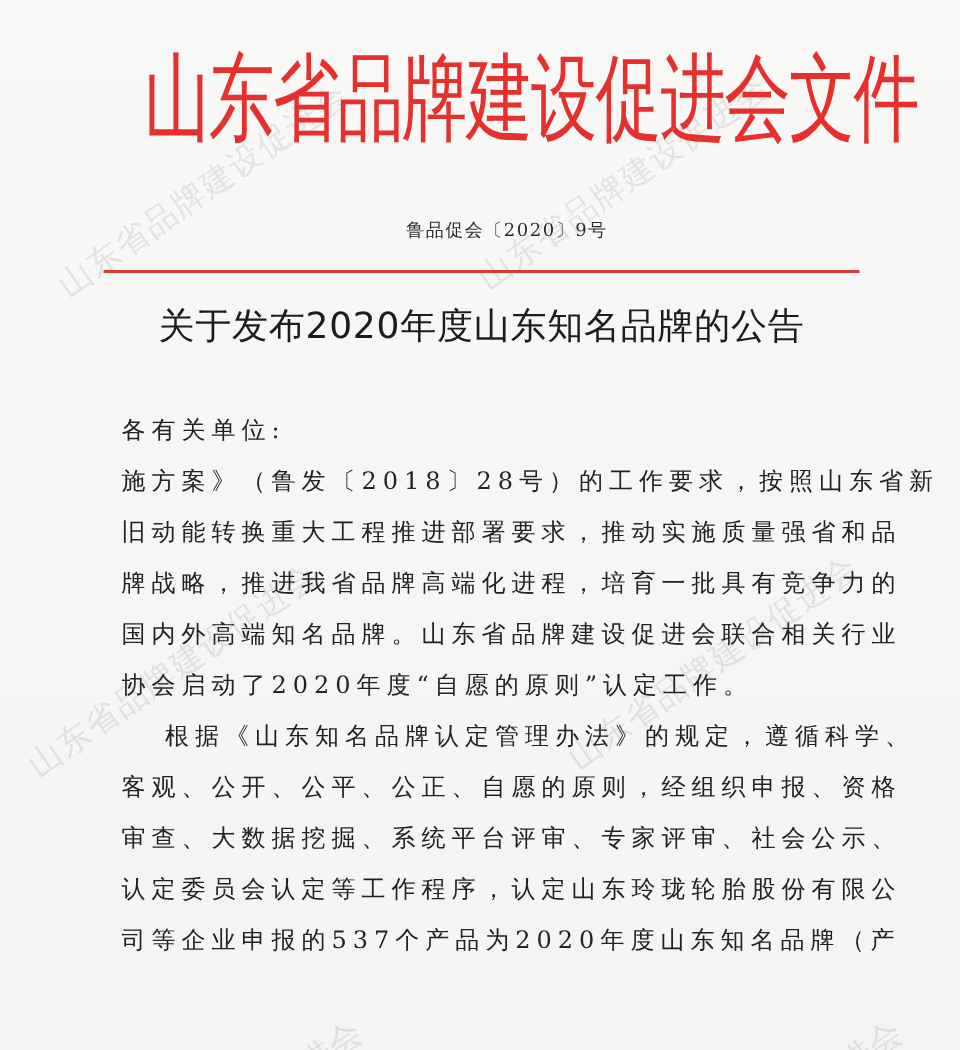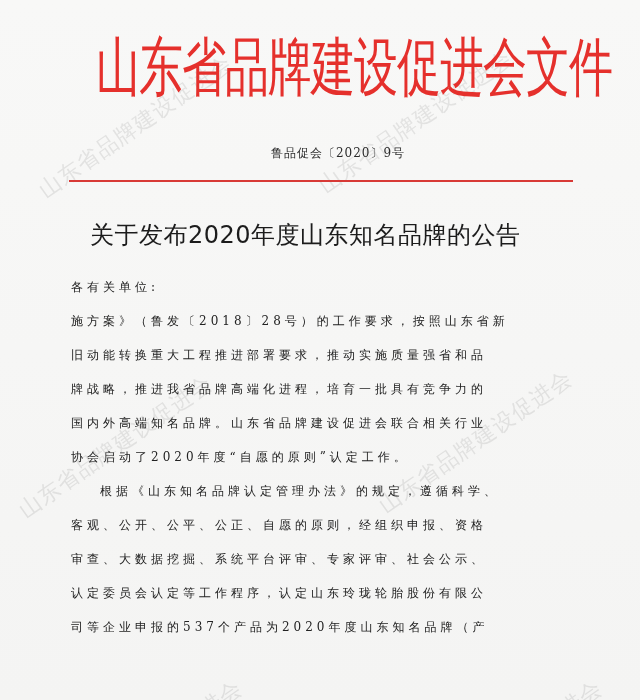--- a/index.html
+++ b/index.html
@@ -76,32 +76,31 @@
     .subject {
       position: absolute;
       left: 90px;
       top: 199px;
       width: 462px;
       height: 36px;
       font-family: "DejaVu Sans", "Liberation Sans", sans-serif;
       font-size: 24px;
       line-height: 36px;
       color: #1c1c1c;
-      text-align: left;
+      text-align: center;
       white-space: nowrap;
       letter-spacing: 0.5px;
       z-index: 2;
-      margin-top: 18px;
     }
     .body-text {
       position: absolute;
-      left: 71px;
+      left: 81px;
       top: 270px;
       width: 470px;
-      font-size: 12px;
+      font-size: 16px;
       line-height: 34px;
       color: #222;
       z-index: 2;
     }
     .body-text .line {
       display: block;
       height: 34px;
       white-space: nowrap;
       letter-spacing: 4px;
     }

